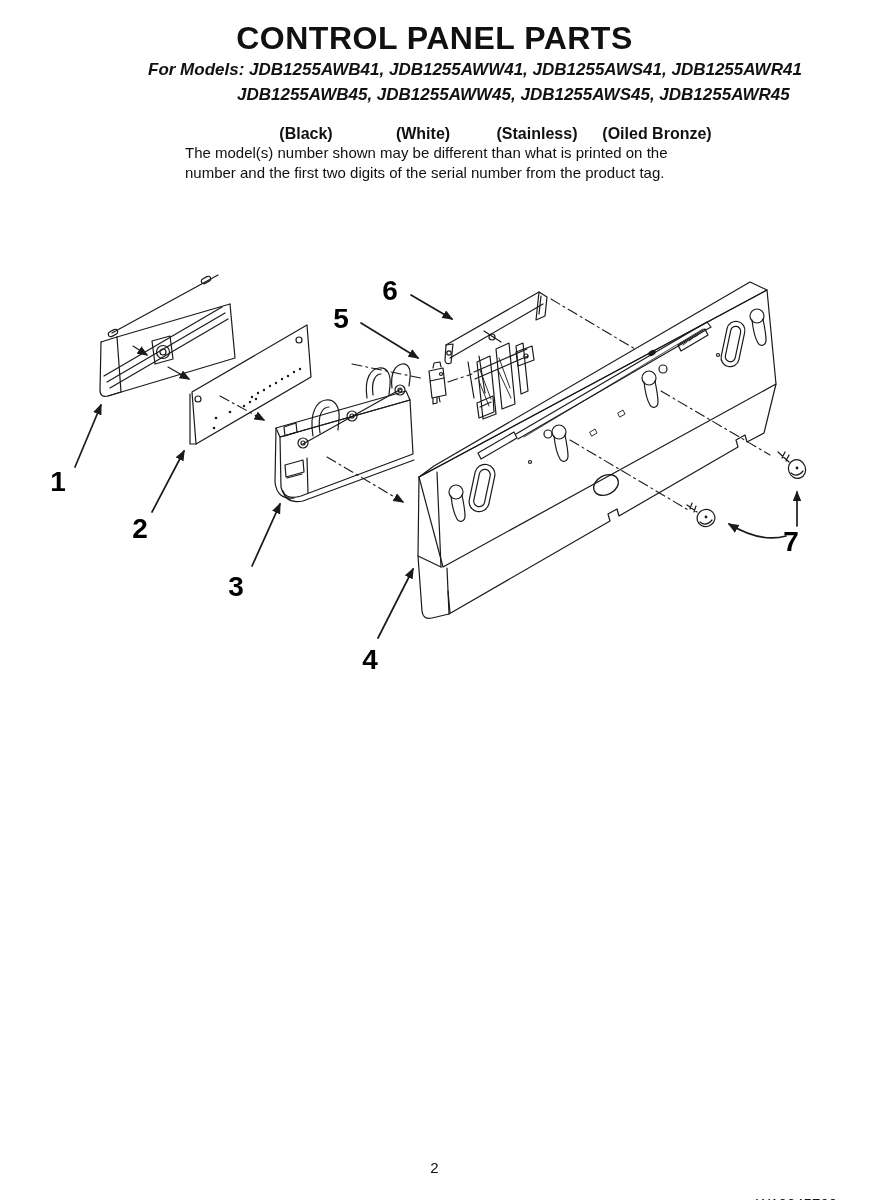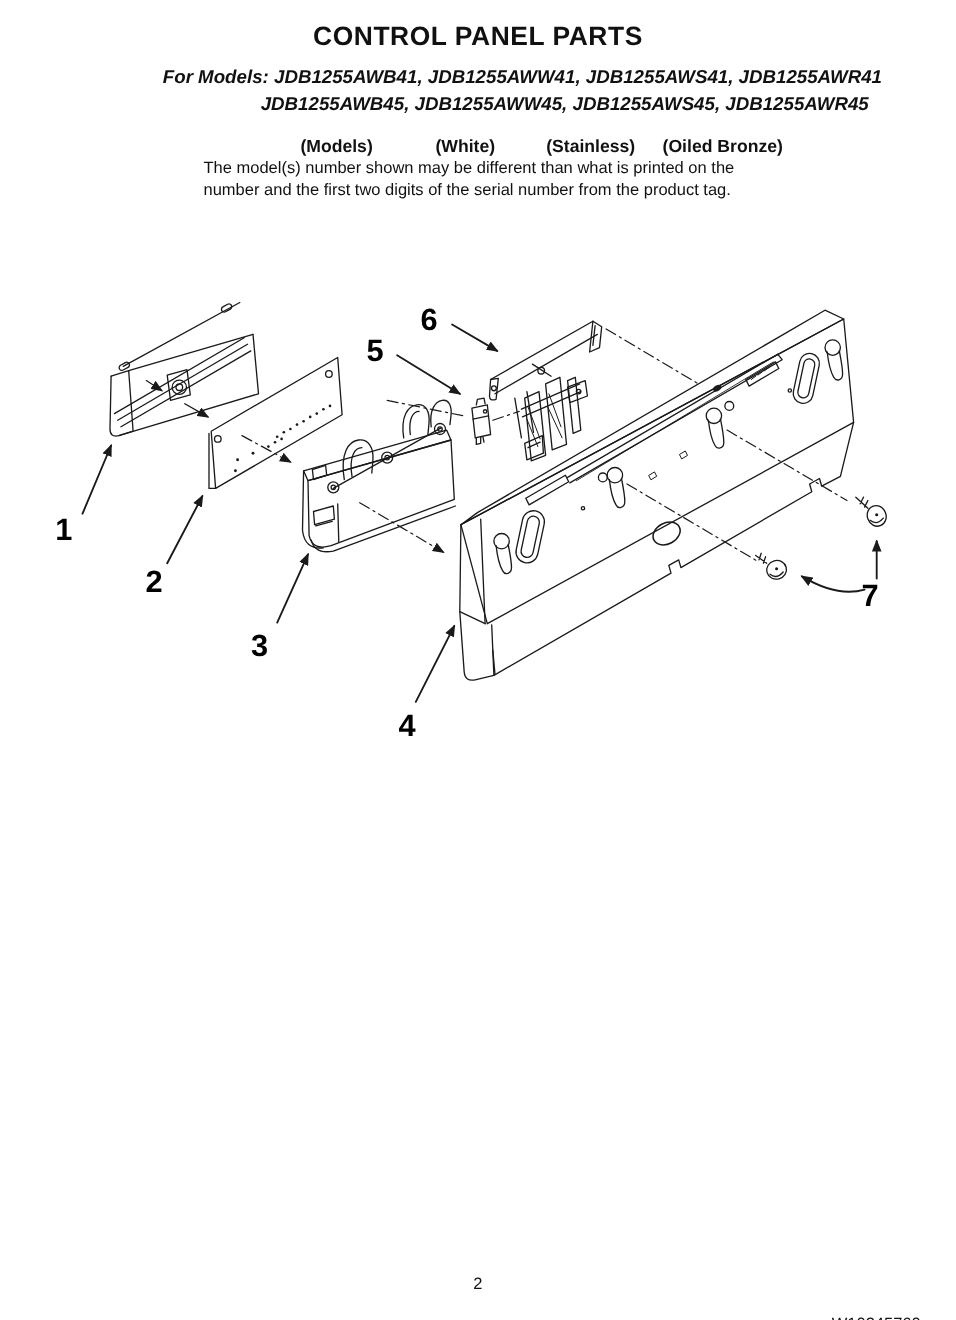--- a/index.html
+++ b/index.html
@@ -1,19 +1,19 @@
 <!DOCTYPE html>
 <html><head>
 <meta charset="utf-8">
 <style>
   html,body{margin:0;padding:0;background:#ffffff;}
   body{width:869px;height:1200px;position:relative;overflow:hidden;
        font-family:"Liberation Sans","DejaVu Sans",sans-serif;color:#111;}
   .page-title{position:absolute;top:20px;left:0;width:869px;text-align:center;
-              font-size:24px;font-weight:bold;letter-spacing:0.5px;}
+              font-size:32px;font-weight:bold;letter-spacing:0.5px;}
   .models-block{position:absolute;top:57px;left:148px;font-size:17px;font-weight:bold;
                 line-height:25px;white-space:nowrap;font-style:italic;}
   .models-line{display:block;}
   .models-line.indented{padding-left:89px;}
   .finish-row{position:absolute;top:125px;left:0;width:869px;height:20px;
               font-size:16px;font-weight:bold;}
   .finish-row span{position:absolute;transform:translateX(-50%);white-space:nowrap;}
   .disclaimer{position:absolute;top:143px;left:185px;font-size:15px;line-height:19.5px;
               font-weight:normal;}
   .diagram-svg{position:absolute;top:0;left:0;}
@@ -25,21 +25,21 @@
 <body>
 
 <div class="page-title">CONTROL PANEL PARTS</div>
 
 <div class="models-block">
   <span class="models-line"><span>For Models:</span>&nbsp;<span>JDB1255AWB41, JDB1255AWW41, JDB1255AWS41, JDB1255AWR41</span></span>
   <span class="models-line indented">JDB1255AWB45, JDB1255AWW45, JDB1255AWS45, JDB1255AWR45</span>
 </div>
 
 <div class="finish-row">
-  <span style="left:306px">(Models)</span>
+  <span style="left:306px">(Black)</span>
   <span style="left:423px">(White)</span>
   <span style="left:537px">(Stainless)</span>
   <span style="left:657px">(Oiled Bronze)</span>
 </div>
 
 <div class="disclaimer">
   <div>The model(s) number shown may be different than what is printed on the</div>
   <div>number and the first two digits of the serial number from the product tag.</div>
 </div>
 

